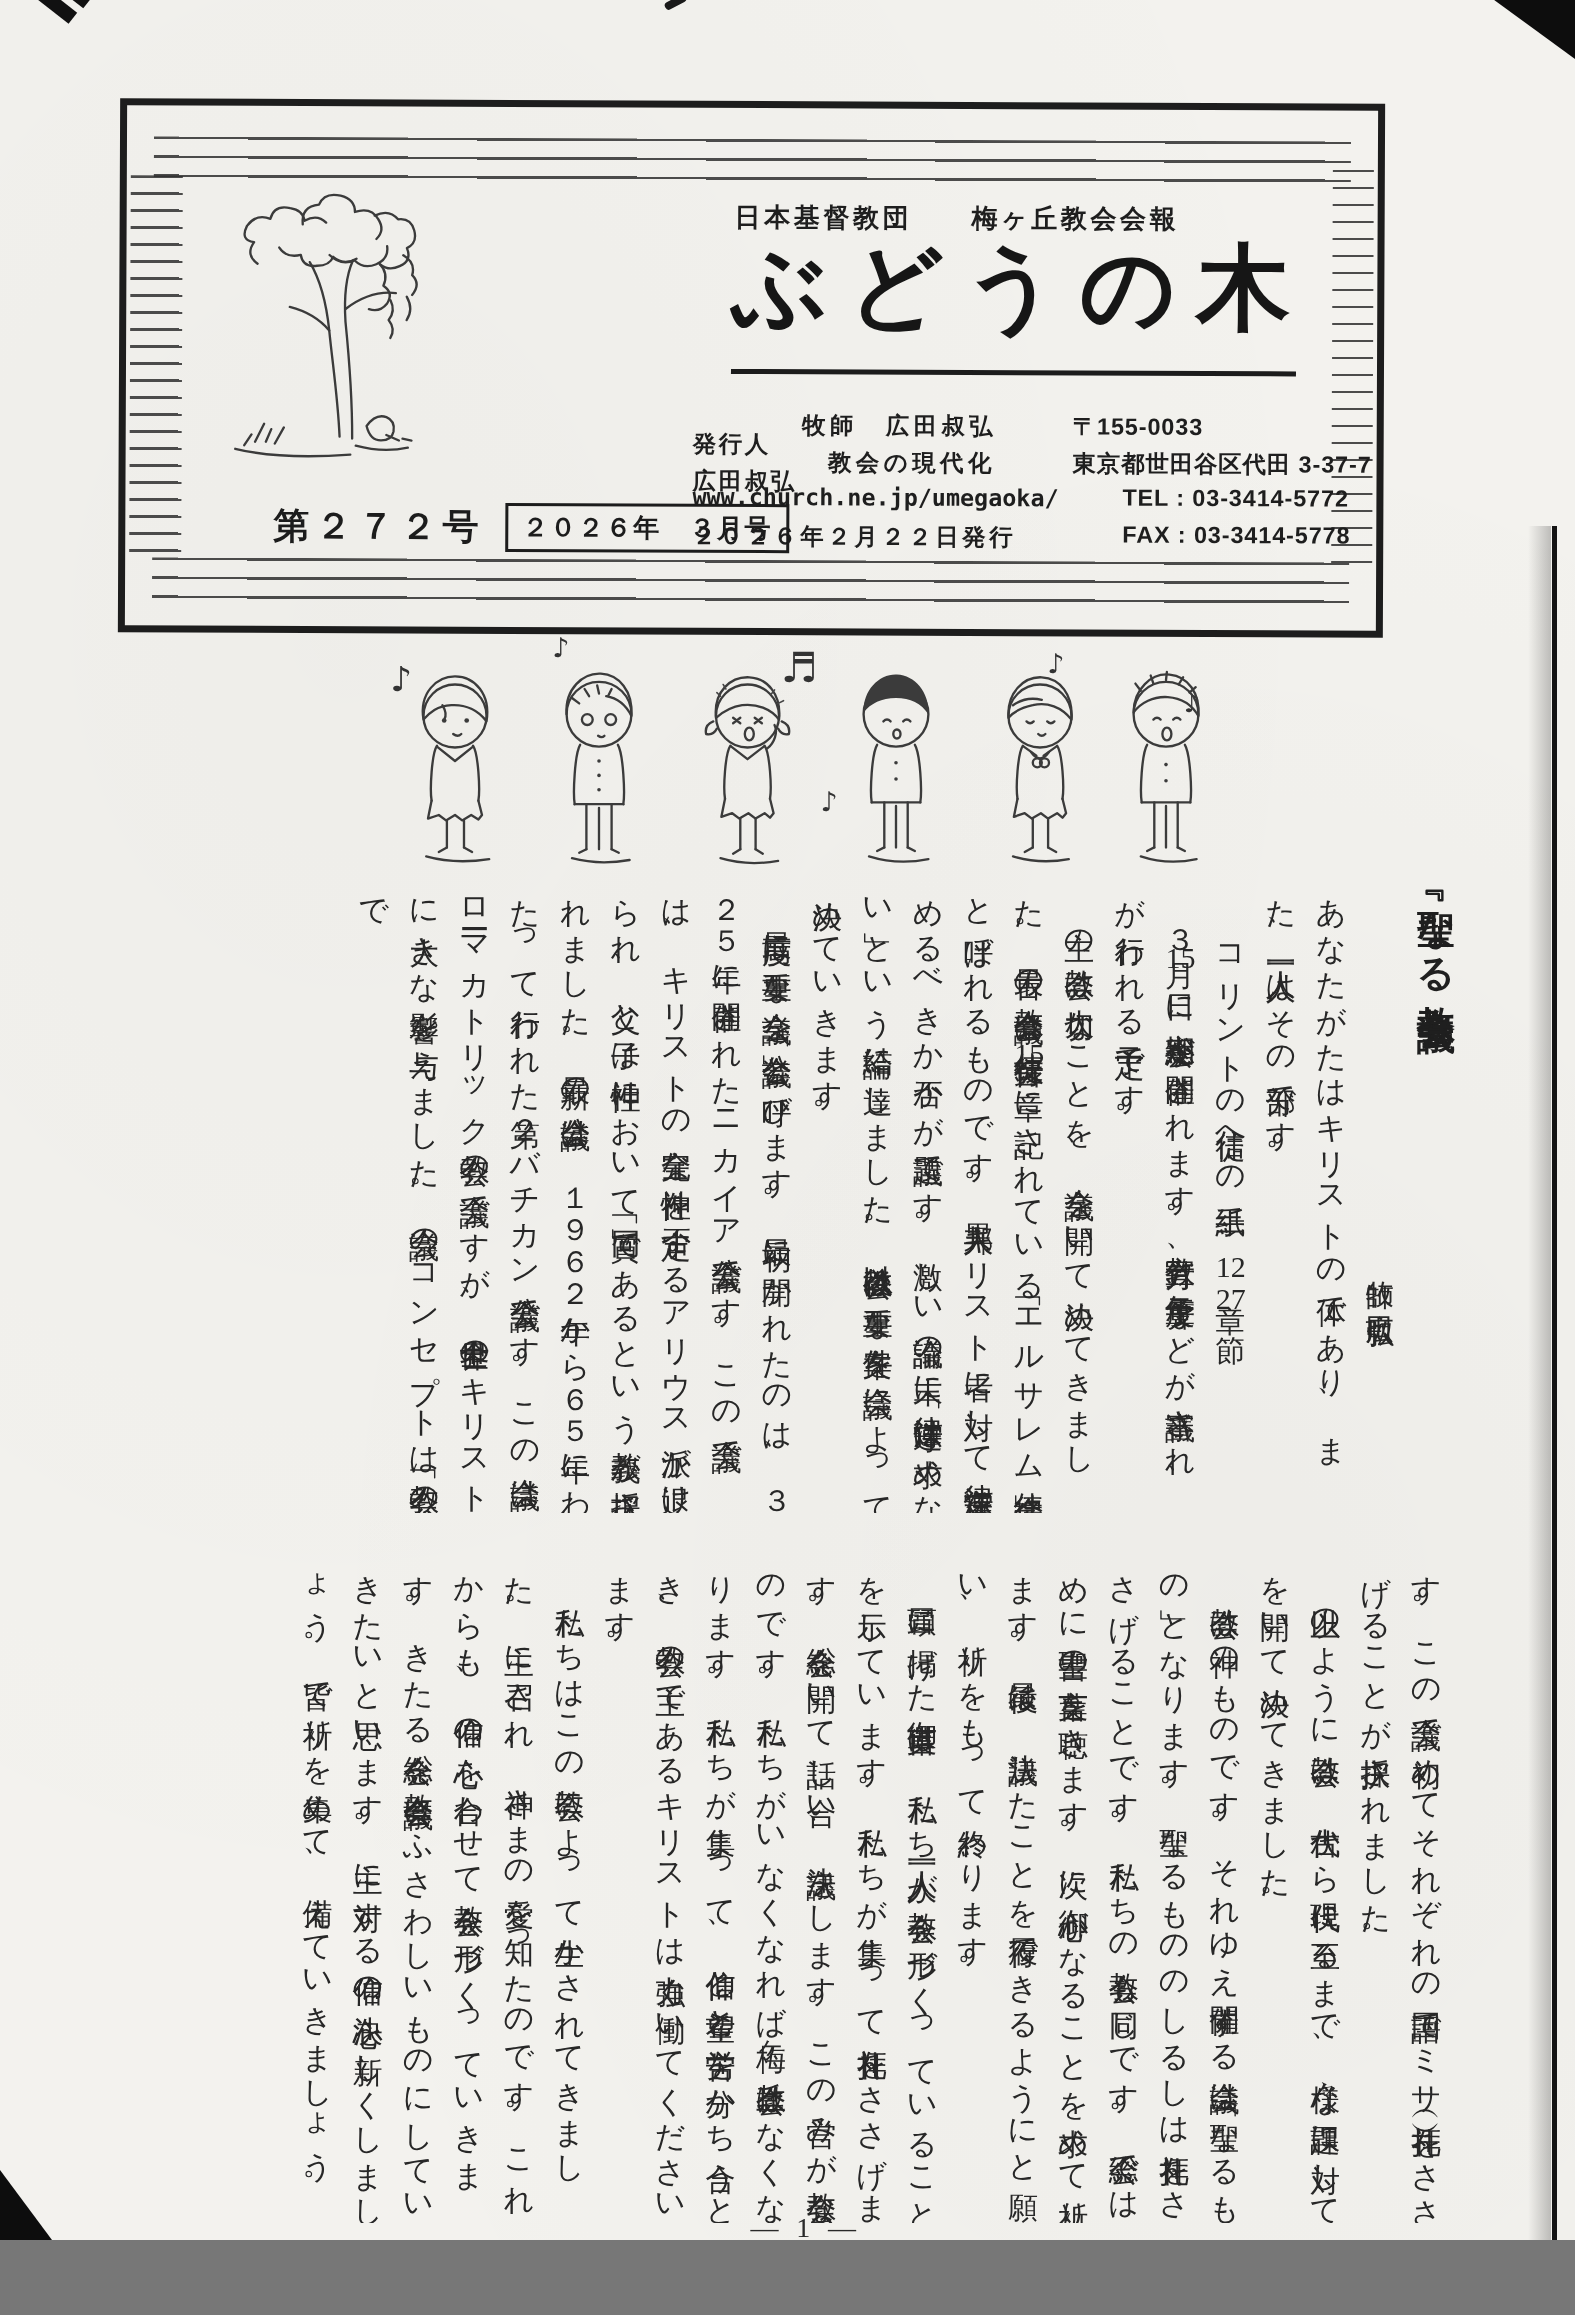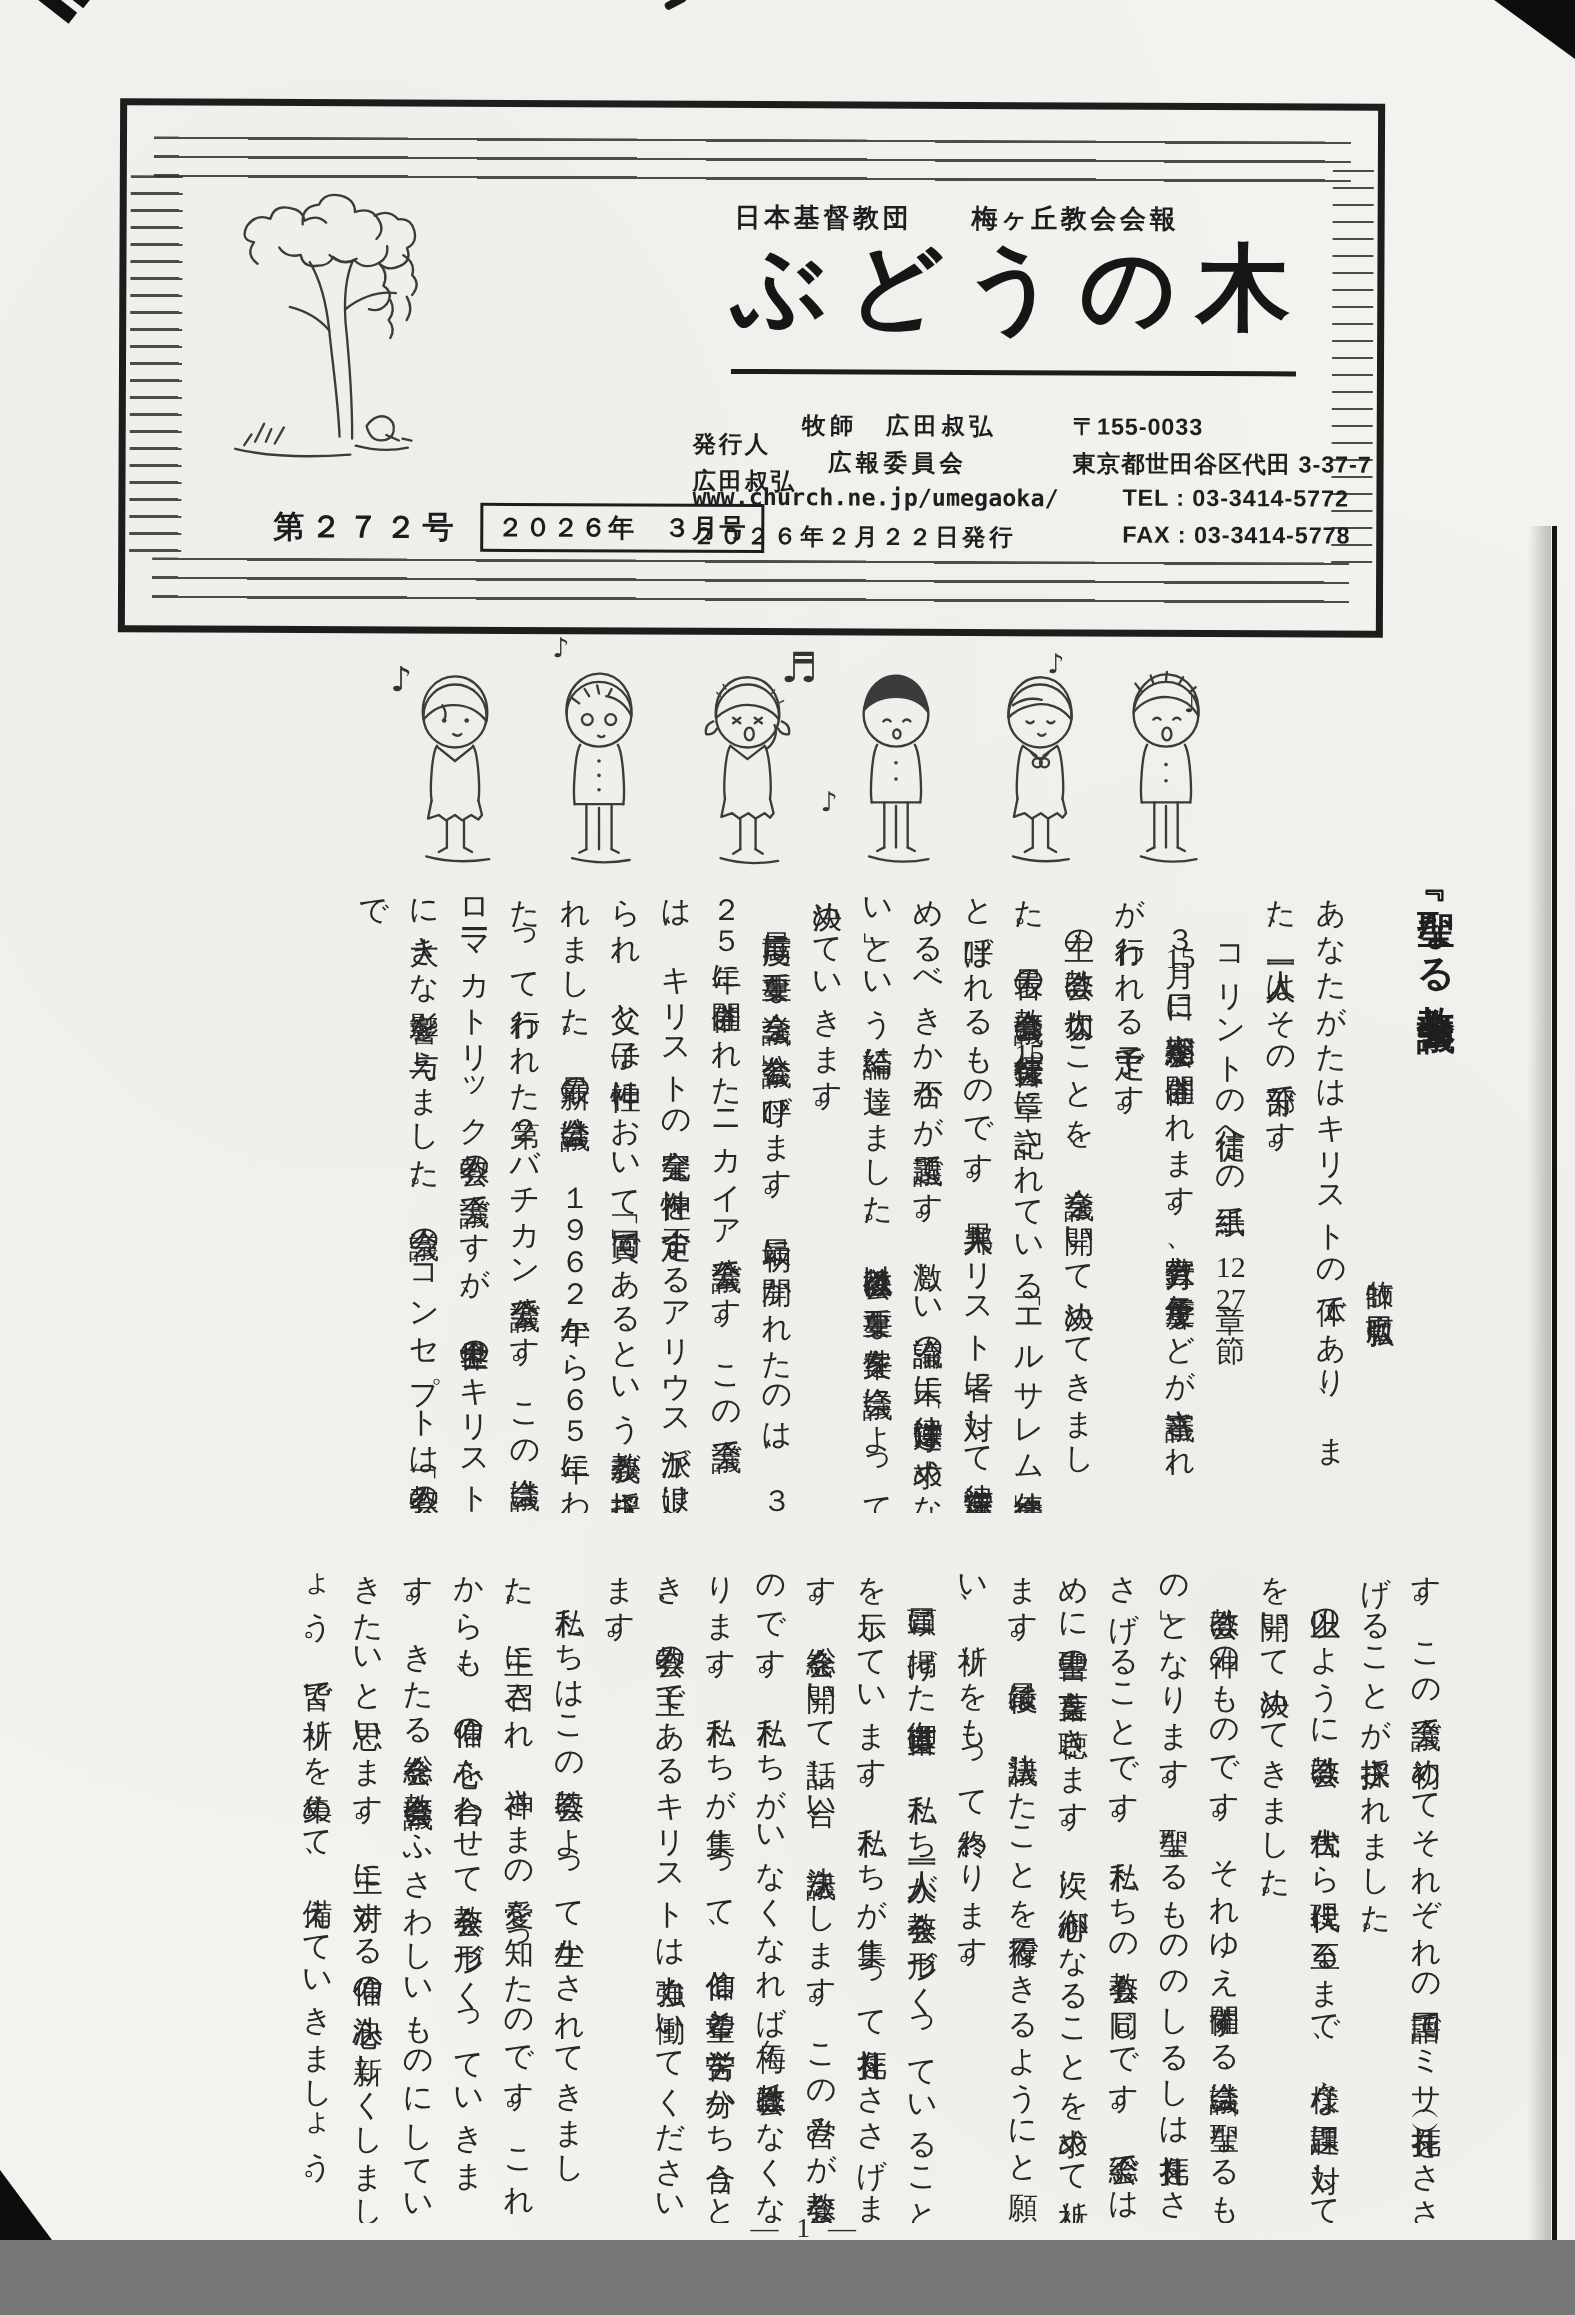--- a/index.html
+++ b/index.html
@@ -55,21 +55,21 @@
   .pub-row .val { letter-spacing:4.5px; }
   .pub-url { font-family:"DejaVu Sans Mono","Liberation Mono",monospace; letter-spacing:0; font-weight:700; }
   .pub-date { letter-spacing:3.6px; }
 
   .pub-right { position:absolute; left:947px; top:301px; font-size:23.4px; font-weight:700; color:#1e1e1e; }
   .pub-right > div { height:37px; white-space:nowrap; letter-spacing:0.9px; }
   .pub-right .addr-row { letter-spacing:0.9px; }
   .pub-right .tel-row, .pub-right .fax-row { padding-left:50px; }
 
   .issue-line { position:absolute; left:148px; top:396px; display:flex; align-items:center; font-weight:700; color:#1c1c1c; }
-  .issue-no { font-size:31px; letter-spacing:6.3px; white-space:nowrap; }
+  .issue-no { font-size:36px; letter-spacing:6.3px; white-space:nowrap; }
   .issue-month-box { margin-left:20px; border:3.6px solid #1c1c1c; padding:3.6px 14.4px 4.5px 14.4px; font-size:26px; letter-spacing:1.8px; white-space:nowrap; }
 
   .tree-svg { position:absolute; left:77px; top:23.4px; width:236px; height:338px; }
 
   
   .children-svg { position:absolute; left:374px; top:626px; width:837px; height:243px; }
   .sketch { stroke:#3b3b3b; stroke-width:2.6; fill:none; stroke-linecap:round; stroke-linejoin:round; }
   .sketch-thin { stroke:#474747; stroke-width:1.8; fill:none; stroke-linecap:round; }
   .sketch-fill { fill:#3b3b3b; stroke:none; }
   .note-glyph { font-family:"DejaVu Sans","Liberation Sans",sans-serif; fill:#333; }
@@ -144,21 +144,21 @@
     <div class="paper-title">ぶどうの木</div>
     <div class="title-rule"></div>
 
     <div class="pub-left">
       <div class="pub-row">
         <span class="lbl">発行人</span>
         <span class="val">牧師　広田叔弘</span>
       </div>
       <div class="pub-row">
         <span class="lbl">広田叔弘</span>
-        <span class="val">広報委員会</span>
+        <span class="val">教会の現代化</span>
       </div>
       <div class="pub-row pub-url">www.church.ne.jp/umegaoka/</div>
       <div class="pub-row pub-date">２０２６年２月２２日発行</div>
     </div>
 
     <div class="pub-right">
       <div>〒155-0033</div>
       <div class="addr-row">東京都世田谷区代田 3-37-7</div>
       <div class="tel-row">TEL : 03-3414-5772</div>
       <div class="fax-row">FAX : 03-3414-5778</div>

